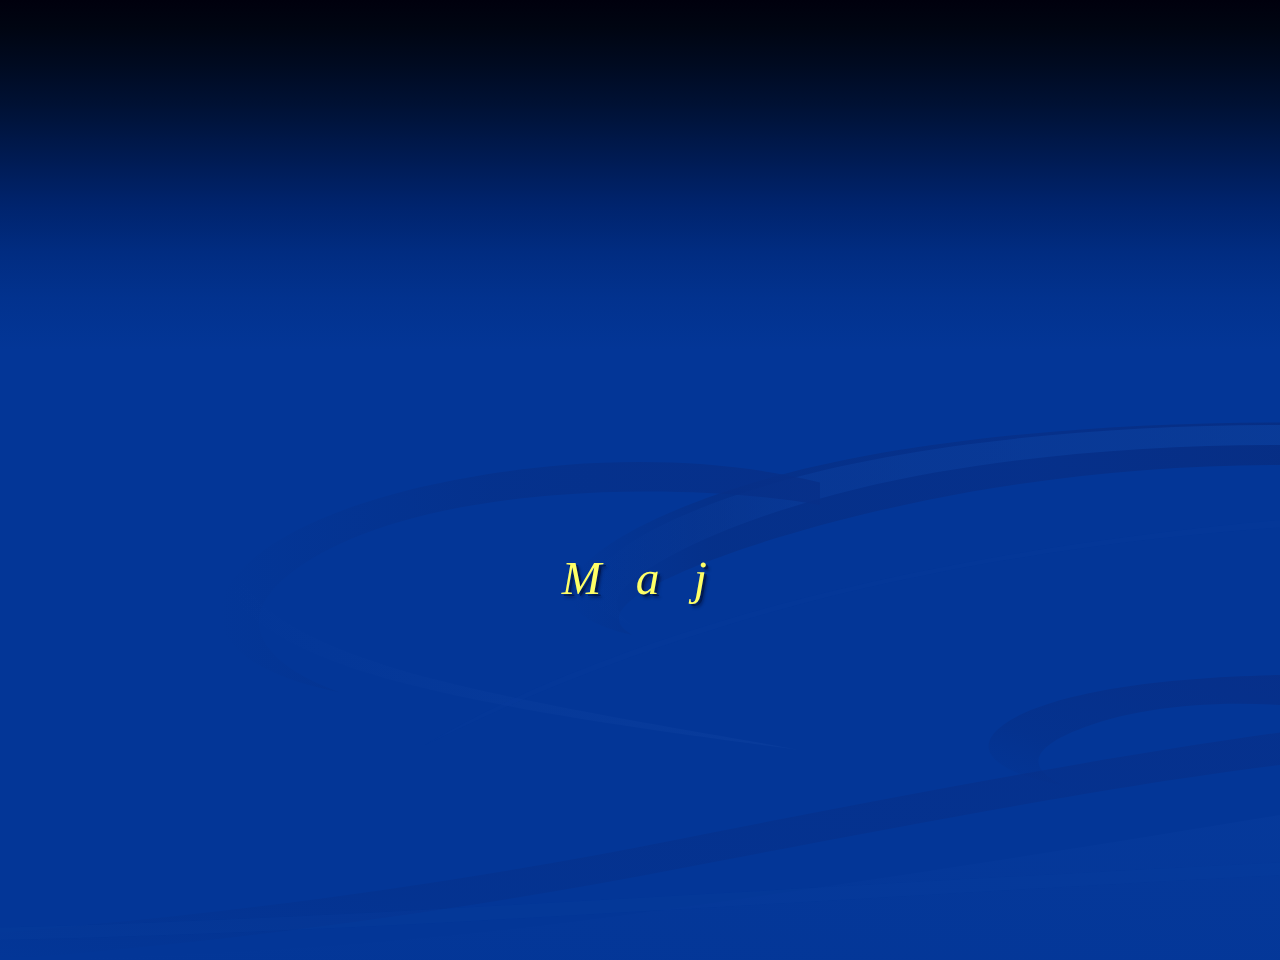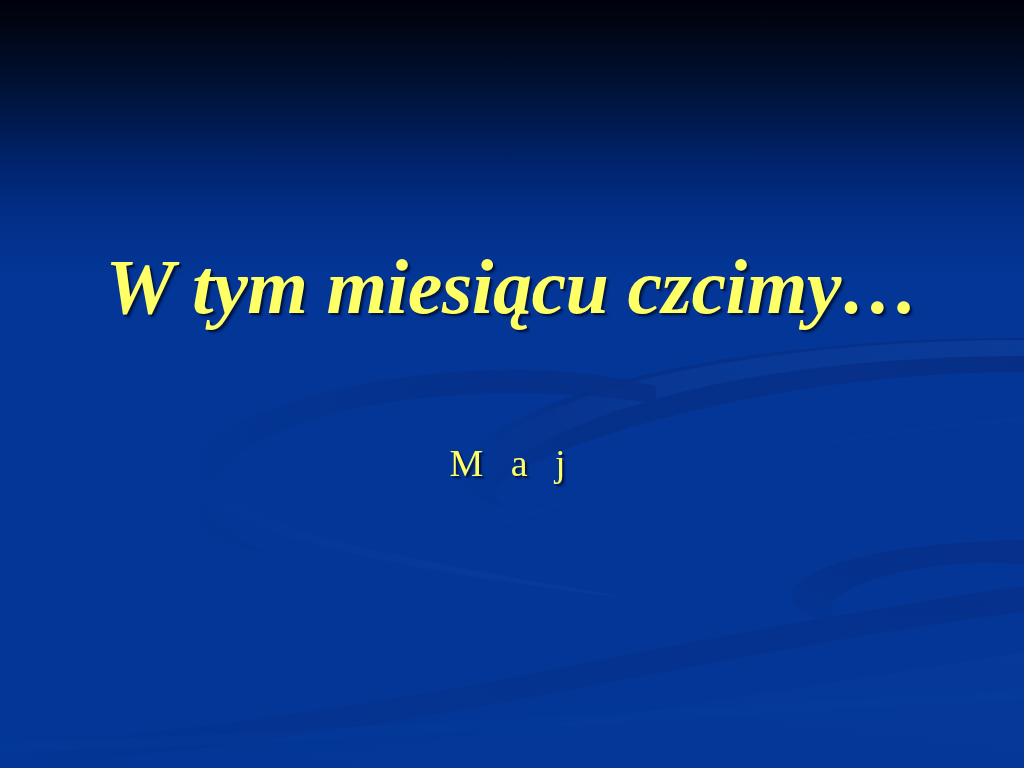--- a/index.html
+++ b/index.html
@@ -79,20 +79,21 @@
   }
 
   .slide-subtitle {
     position: absolute;
     left: 0;
     right: 0;
     top: 441px;
     text-align: center;
     color: #ffff66;
     font-size: 38px;
+    font-style: italic;
     font-weight: 400;
     letter-spacing: 9px;
     white-space: nowrap;
     text-shadow:
         2px 2px 0 rgba(0, 12, 45, 0.50),
         3px 3px 2px rgba(0, 10, 40, 0.35);
   }
 </style>
 </head>
 <body>
@@ -191,18 +192,17 @@
     <path d="M 1024,416
              C 860,430 700,460 580,496
              C 480,526 400,560 340,596
              C 420,556 510,520 616,490
              C 736,456 880,432 1024,422 Z" fill="#0a3ea0" opacity="0.18"></path>
   </svg>
 
   <div class="slide-topgradient"></div>
 
   <div class="slide-body">
-    <div class="slide-title">W tym miesiącu czcimy…</div>
 
     <div class="slide-subtitle">M a j</div>
   </div>
 
 </div>
 
 </body></html>

